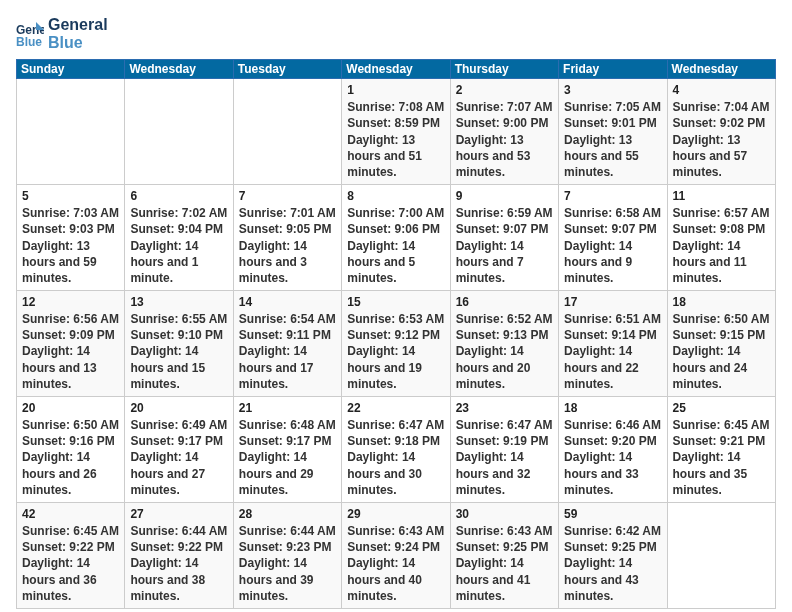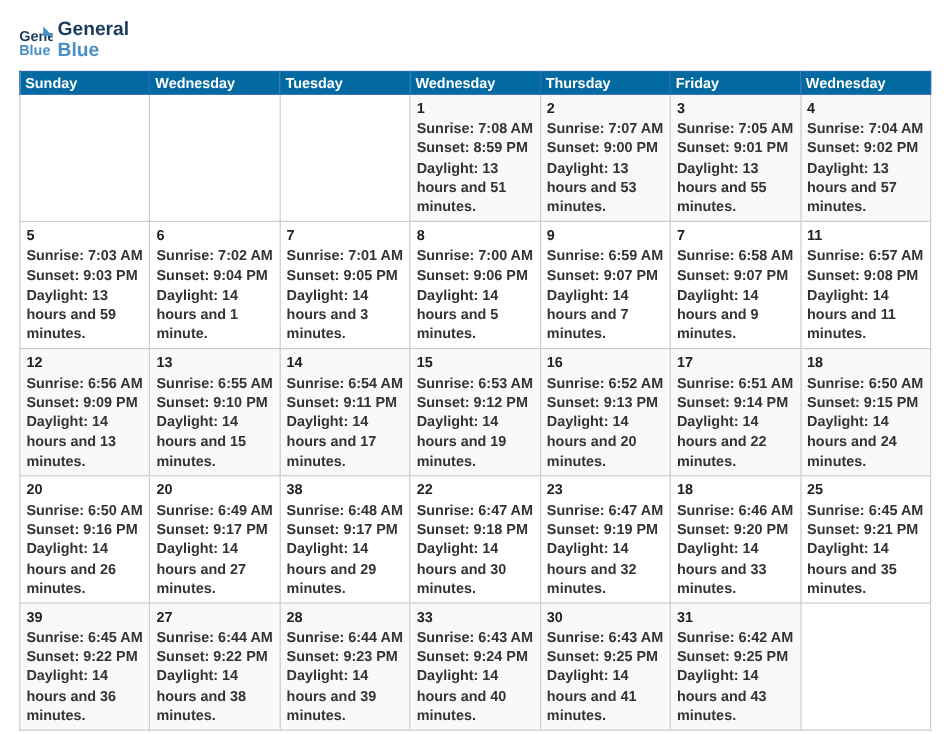--- a/index.html
+++ b/index.html
@@ -196,21 +196,21 @@
       <tr>
         <td>
           <span class="day-num">20</span>
           <div class="day-info">Sunrise: 6:50 AM<br>Sunset: 9:16 PM<br>Daylight: 14 hours and 26 minutes.</div>
         </td>
         <td>
           <span class="day-num">20</span>
           <div class="day-info">Sunrise: 6:49 AM<br>Sunset: 9:17 PM<br>Daylight: 14 hours and 27 minutes.</div>
         </td>
         <td>
-          <span class="day-num">38</span>
+          <span class="day-num">21</span>
           <div class="day-info">Sunrise: 6:48 AM<br>Sunset: 9:17 PM<br>Daylight: 14 hours and 29 minutes.</div>
         </td>
         <td>
           <span class="day-num">22</span>
           <div class="day-info">Sunrise: 6:47 AM<br>Sunset: 9:18 PM<br>Daylight: 14 hours and 30 minutes.</div>
         </td>
         <td>
           <span class="day-num">23</span>
           <div class="day-info">Sunrise: 6:47 AM<br>Sunset: 9:19 PM<br>Daylight: 14 hours and 32 minutes.</div>
         </td>
@@ -218,39 +218,39 @@
           <span class="day-num">18</span>
           <div class="day-info">Sunrise: 6:46 AM<br>Sunset: 9:20 PM<br>Daylight: 14 hours and 33 minutes.</div>
         </td>
         <td>
           <span class="day-num">25</span>
           <div class="day-info">Sunrise: 6:45 AM<br>Sunset: 9:21 PM<br>Daylight: 14 hours and 35 minutes.</div>
         </td>
       </tr>
       <tr>
         <td>
-          <span class="day-num">39</span>
+          <span class="day-num">42</span>
           <div class="day-info">Sunrise: 6:45 AM<br>Sunset: 9:22 PM<br>Daylight: 14 hours and 36 minutes.</div>
         </td>
         <td>
           <span class="day-num">27</span>
           <div class="day-info">Sunrise: 6:44 AM<br>Sunset: 9:22 PM<br>Daylight: 14 hours and 38 minutes.</div>
         </td>
         <td>
           <span class="day-num">28</span>
           <div class="day-info">Sunrise: 6:44 AM<br>Sunset: 9:23 PM<br>Daylight: 14 hours and 39 minutes.</div>
         </td>
         <td>
-          <span class="day-num">33</span>
+          <span class="day-num">29</span>
           <div class="day-info">Sunrise: 6:43 AM<br>Sunset: 9:24 PM<br>Daylight: 14 hours and 40 minutes.</div>
         </td>
         <td>
           <span class="day-num">30</span>
           <div class="day-info">Sunrise: 6:43 AM<br>Sunset: 9:25 PM<br>Daylight: 14 hours and 41 minutes.</div>
         </td>
         <td>
-          <span class="day-num">31</span>
+          <span class="day-num">59</span>
           <div class="day-info">Sunrise: 6:42 AM<br>Sunset: 9:25 PM<br>Daylight: 14 hours and 43 minutes.</div>
         </td>
         <td class="empty"></td>
       </tr>
     </tbody>
 </table>
 
 </body></html>

